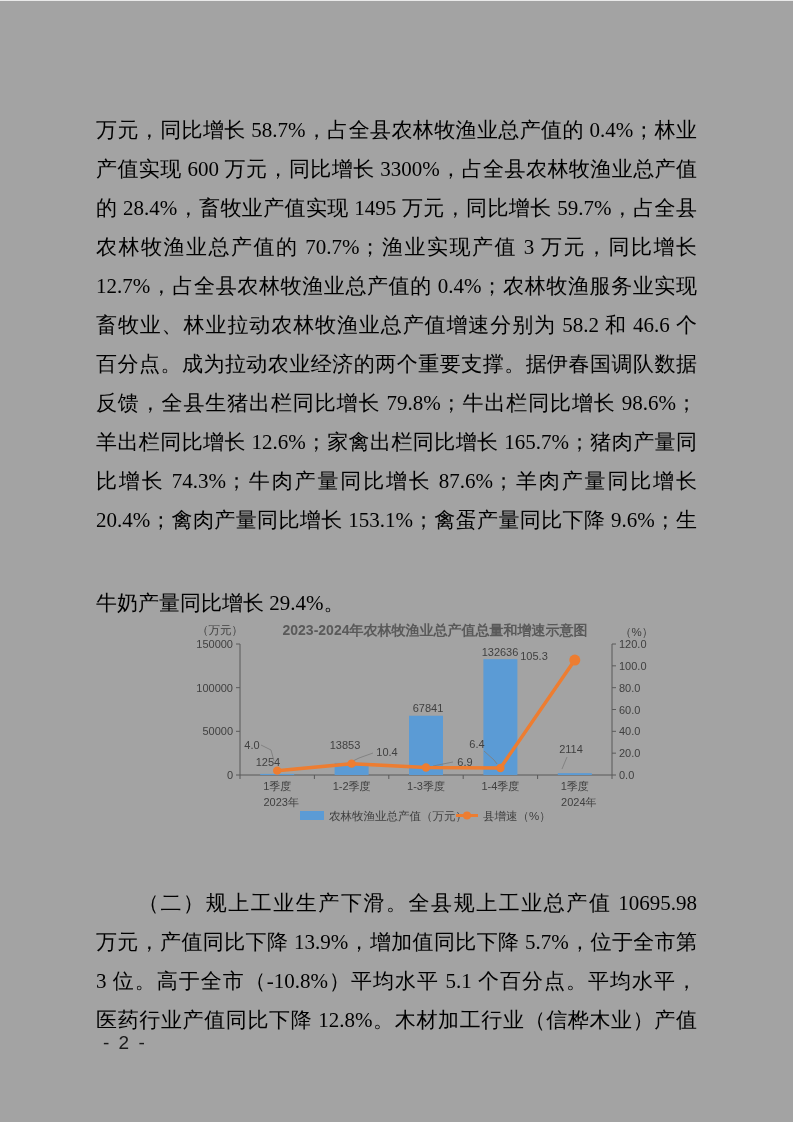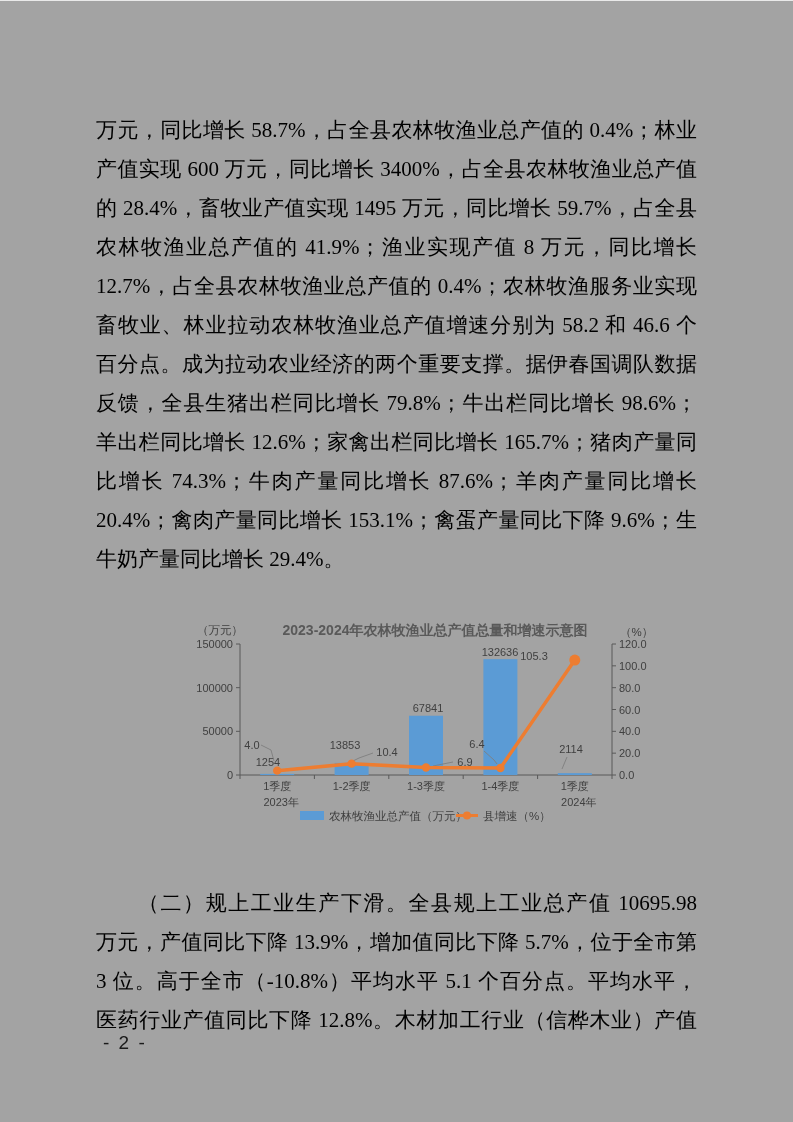--- a/index.html
+++ b/index.html
@@ -8,42 +8,42 @@
     font-family:"Liberation Serif","DejaVu Serif",serif;
   }
   .topline{position:absolute;top:0;left:0;width:793px;height:1px;background:#e9e9e9;}
   .block{position:absolute;left:96px;width:601px;}
   #block-0{top:111px;}
   #block-1{top:884px;}
   .line{
     height:39px;line-height:39px;font-size:21px;color:#000;
     text-align:justify;text-align-last:justify;white-space:normal;
   }
-  .line.noj{text-align-last:left;}
+  .line.noj{text-align-last:left;margin-top:44px;}
   .line.ind{text-indent:42px;}
   .bold-seg{font-weight:normal;}
   .chart-wrap{position:absolute;left:188px;top:610px;width:482px;height:232px;}
   .chart-wrap svg{display:block;}
   .pagenum{
     position:absolute;left:103px;top:1032px;
     font-family:"Liberation Sans","DejaVu Sans",sans-serif;
     font-size:19px;color:#1a1a1a;letter-spacing:2px;
   }
 </style>
 </head>
 <body>
 
 <div class="page">
   <div class="topline"></div>
 
   <div class="block" id="block-0">
       <div class="line"><span>万元，同比增长 58.7%，占全县农林牧渔业总产值的 0.4%；林业</span></div>
-      <div class="line"><span>产值实现 600 万元，同比增长 3400%，占全县农林牧渔业总产值</span></div>
+      <div class="line"><span>产值实现 600 万元，同比增长 3300%，占全县农林牧渔业总产值</span></div>
       <div class="line"><span>的 28.4%，畜牧业产值实现 1495 万元，同比增长 59.7%，占全县</span></div>
-      <div class="line"><span>农林牧渔业总产值的 41.9%；渔业实现产值 8 万元，同比增长</span></div>
+      <div class="line"><span>农林牧渔业总产值的 70.7%；渔业实现产值 3 万元，同比增长</span></div>
       <div class="line"><span>12.7%，占全县农林牧渔业总产值的 0.4%；农林牧渔服务业实现</span></div>
       <div class="line"><span>畜牧业、林业拉动农林牧渔业总产值增速分别为 58.2 和 46.6 个</span></div>
       <div class="line"><span>百分点。成为拉动农业经济的两个重要支撑。</span><span class="bold-seg">据伊春国调队数据</span></div>
       <div class="line"><span class="bold-seg">反馈，</span><span>全县生猪出栏同比增长 79.8%；牛出栏同比增长 98.6%；</span></div>
       <div class="line"><span>羊出栏同比增长 12.6%；家禽出栏同比增长 165.7%；猪肉产量同</span></div>
       <div class="line"><span>比增长 74.3%；牛肉产量同比增长 87.6%；羊肉产量同比增长</span></div>
       <div class="line"><span>20.4%；禽肉产量同比增长 153.1%；禽蛋产量同比下降 9.6%；生</span></div>
       <div class="line noj"><span>牛奶产量同比增长 29.4%。</span></div>
     </div>
 

